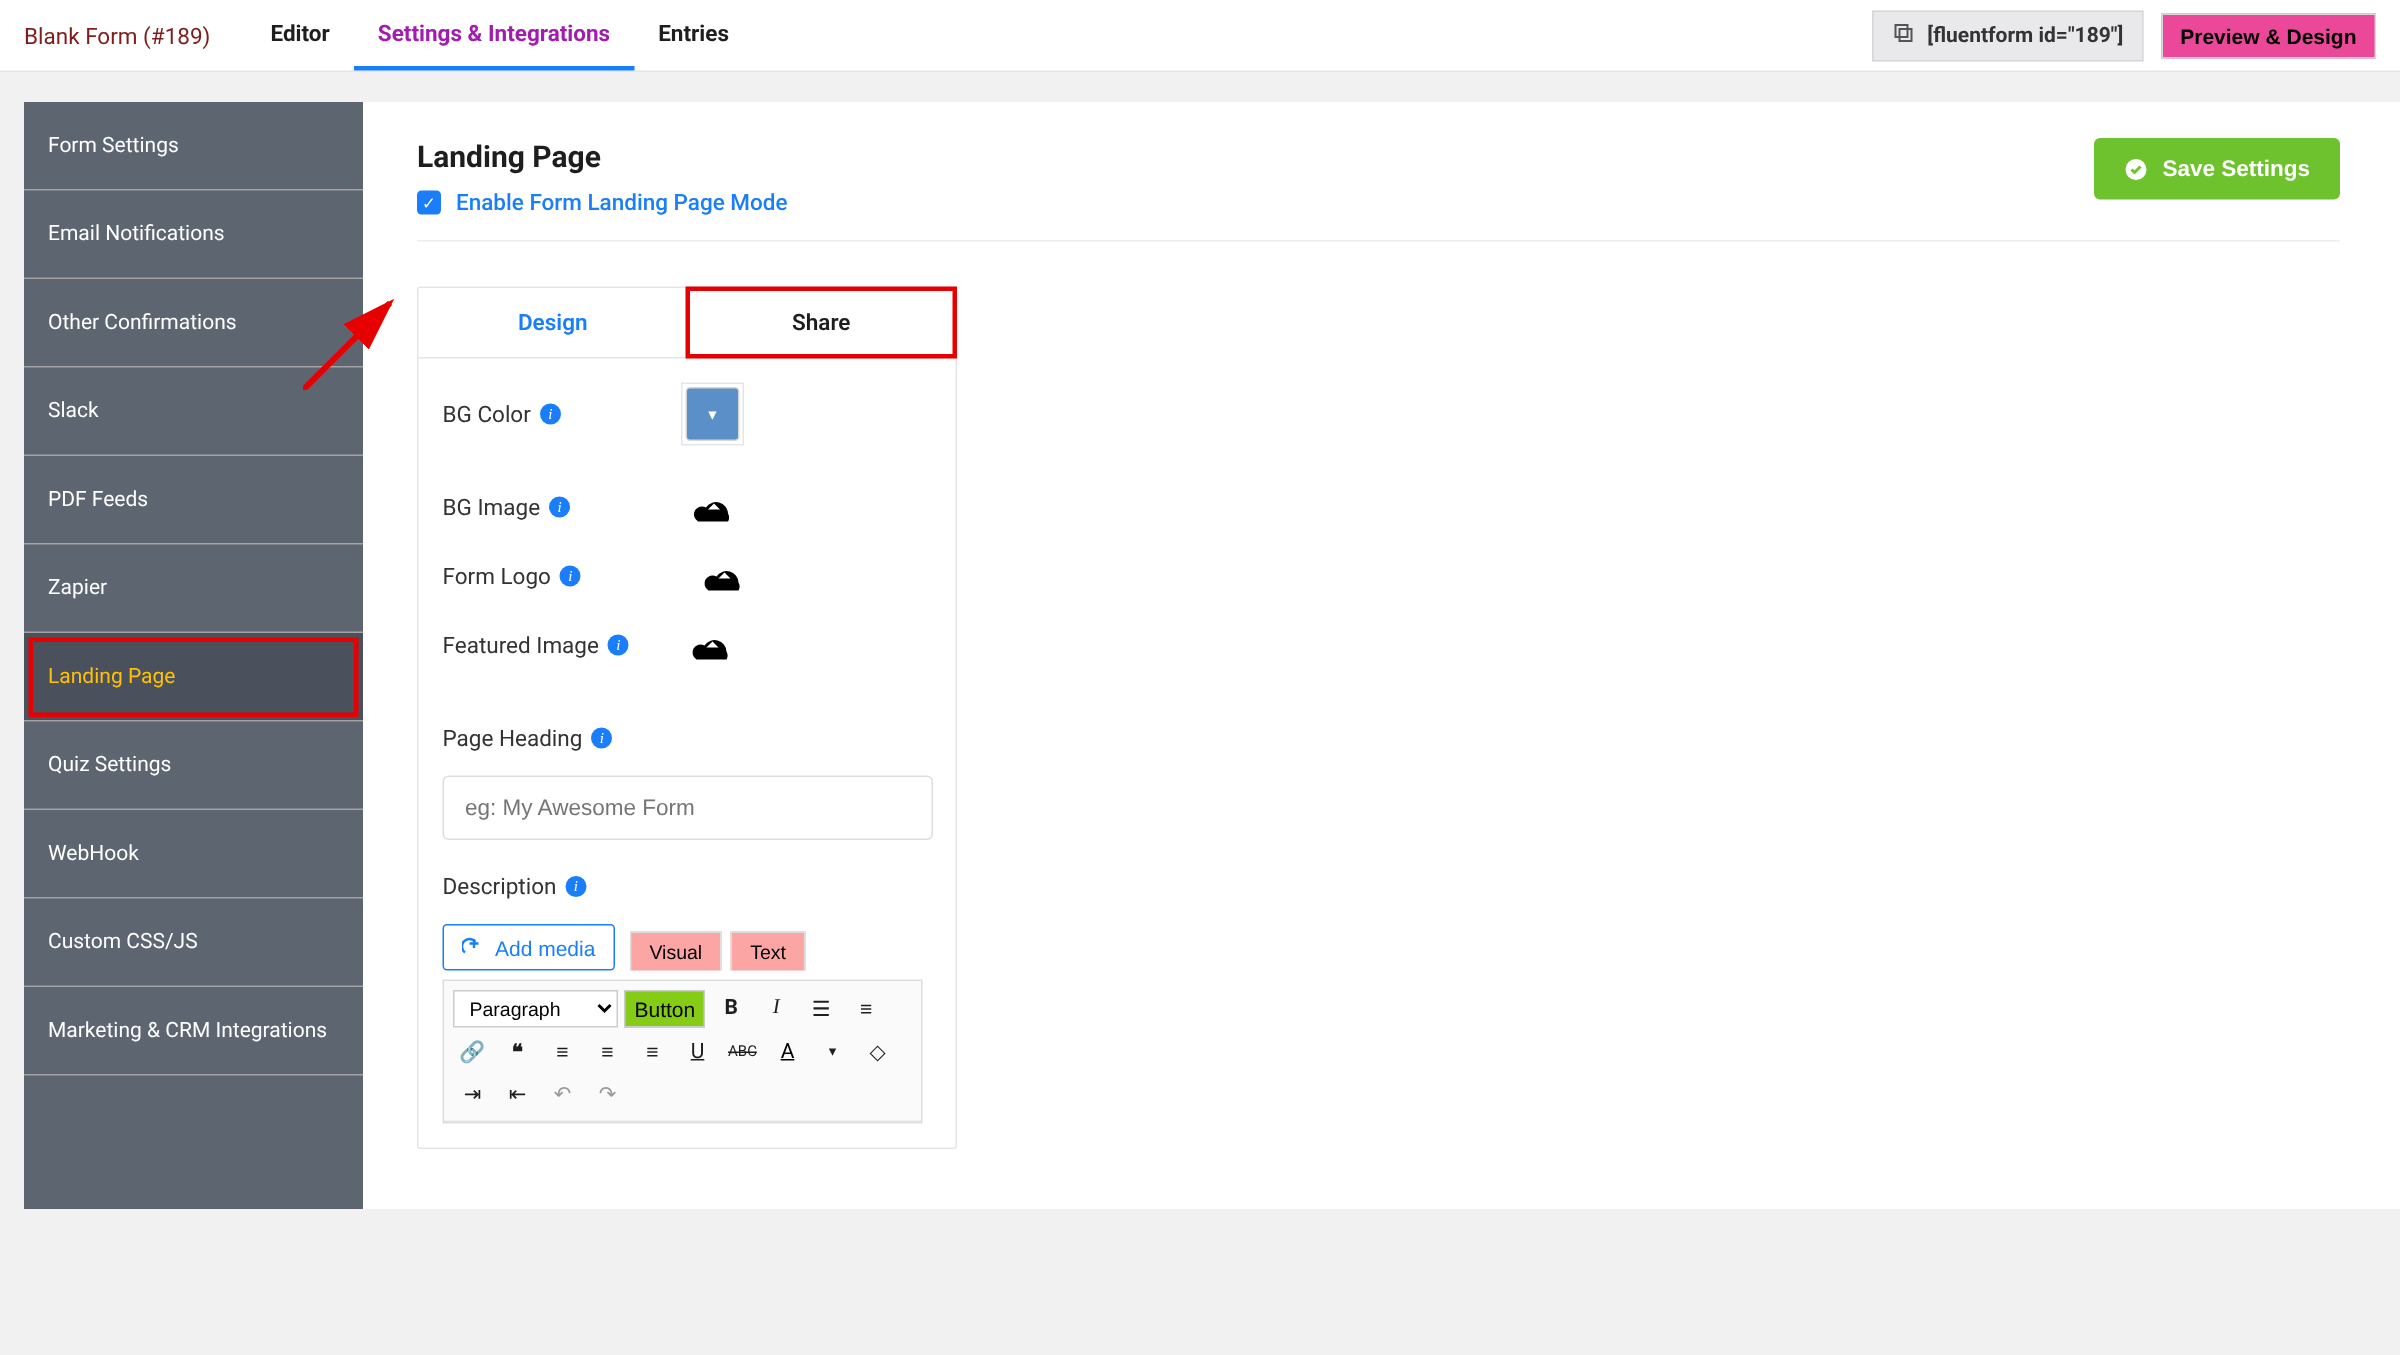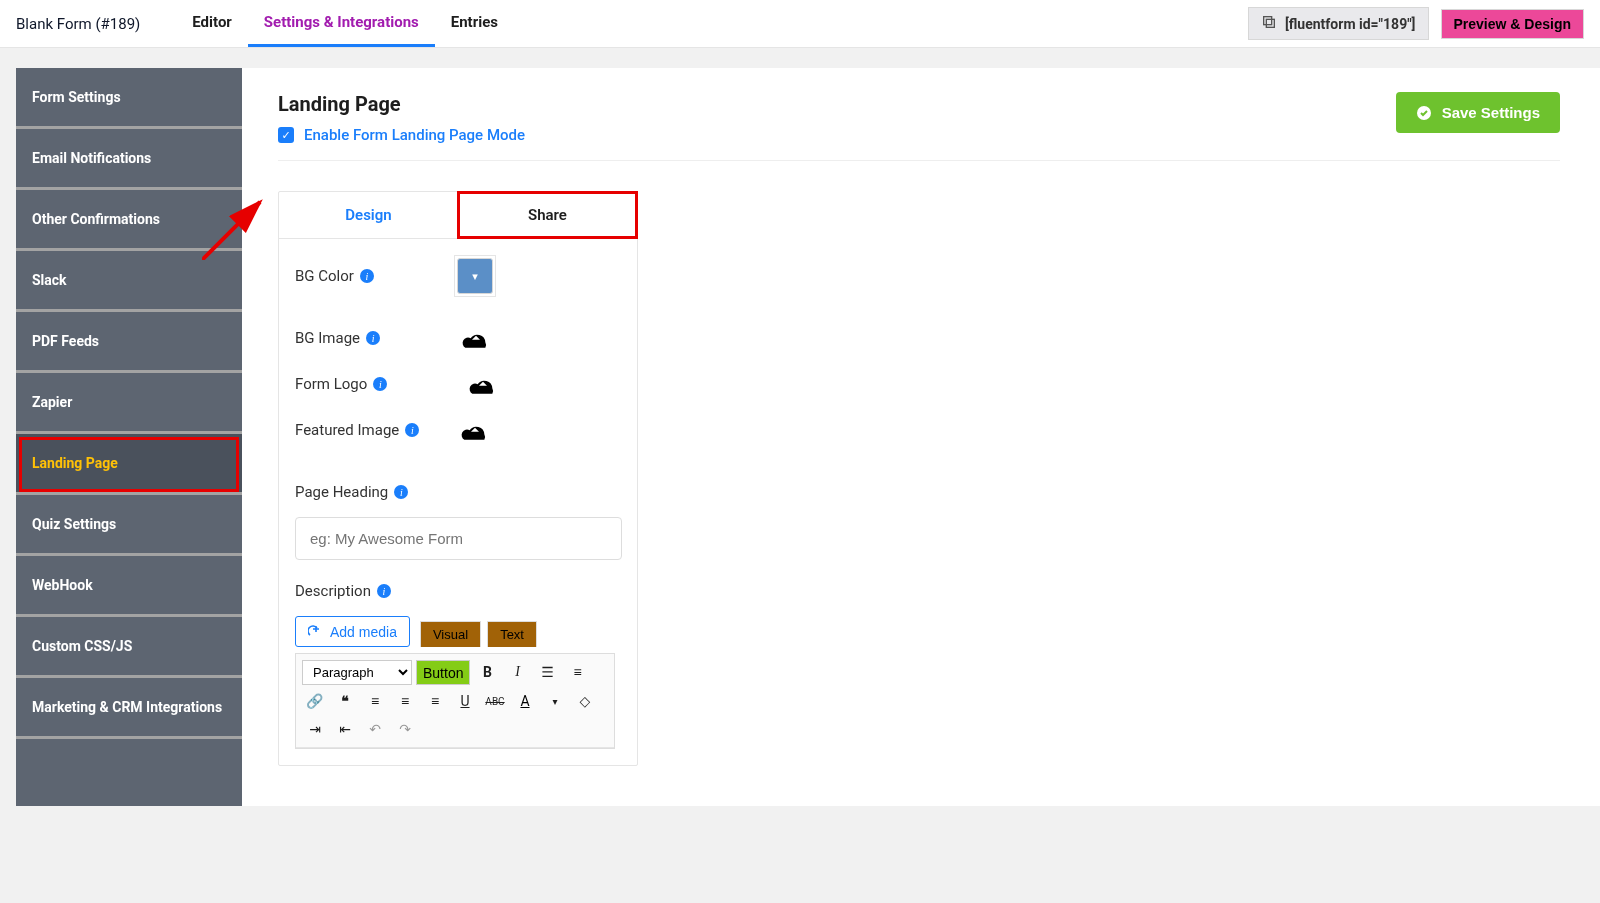--- a/index.html
+++ b/index.html
@@ -15,23 +15,23 @@
   .topbar {
     display: flex;
     align-items: center;
     background: #fff;
     height: 48px;
     border-bottom: 1px solid #e5e5e5;
     padding: 0 16px;
     position: relative;
   }
   .form-title {
-    color: #0f172a;
+    color: #7f1d1d;
     font-weight: 400;
-    margin-right: 36px;
+    margin-right: 24px;
     font-size: 15px;
   }
   .topnav {
     display: flex;
     gap: 0;
     height: 100%;
   }
   .topnav-item {
     display: flex;
     align-items: center;
@@ -79,23 +79,23 @@
     padding-top: 20px;
   }
   .sidebar {
     width: 226px;
     background: #5d6571;
     margin-left: 16px;
   }
   .sidebar-item {
     padding: 21px 16px;
     color: #fff;
-    font-weight: 700;
+    font-weight: 400;
     font-size: 14px;
-    border-bottom: 3px solid #a3a3a3;
+    border-bottom: 1px solid #a3a3a3;
     cursor: pointer;
   }
   .sidebar-item.active {
     background: #4a515c;
     color: #ffc107;
   }
   .sidebar-item.highlighted-box {
     outline: 3px solid #e60000;
     outline-offset: -6px;
   }
@@ -246,21 +246,21 @@
     display:flex; align-items:flex-end; gap:10px; margin-top:16px;
   }
   .add-media-btn {
     border:1px solid #1a7efb; color:#1a7efb; background:#fff;
     padding:6px 12px; font-size:14px; font-weight:500;
     border-radius:3px;
     display:flex; align-items:center; gap:6px; cursor:pointer;
   }
   .editor-modes { display:flex; gap:6px; }
   .mode-btn {
-    background:#a16207; border:1px solid #ddd;
+    background:#fca5a5; border:1px solid #ddd;
     padding:5px 12px; font-size:13px; cursor:pointer;
     border-bottom:none;
   }
 
   .editor-box {
     border:1px solid #ddd; margin-top:6px; width:320px;
   }
   .editor-toolbar {
     display:flex; flex-wrap:wrap; gap:4px;
     padding:6px;

